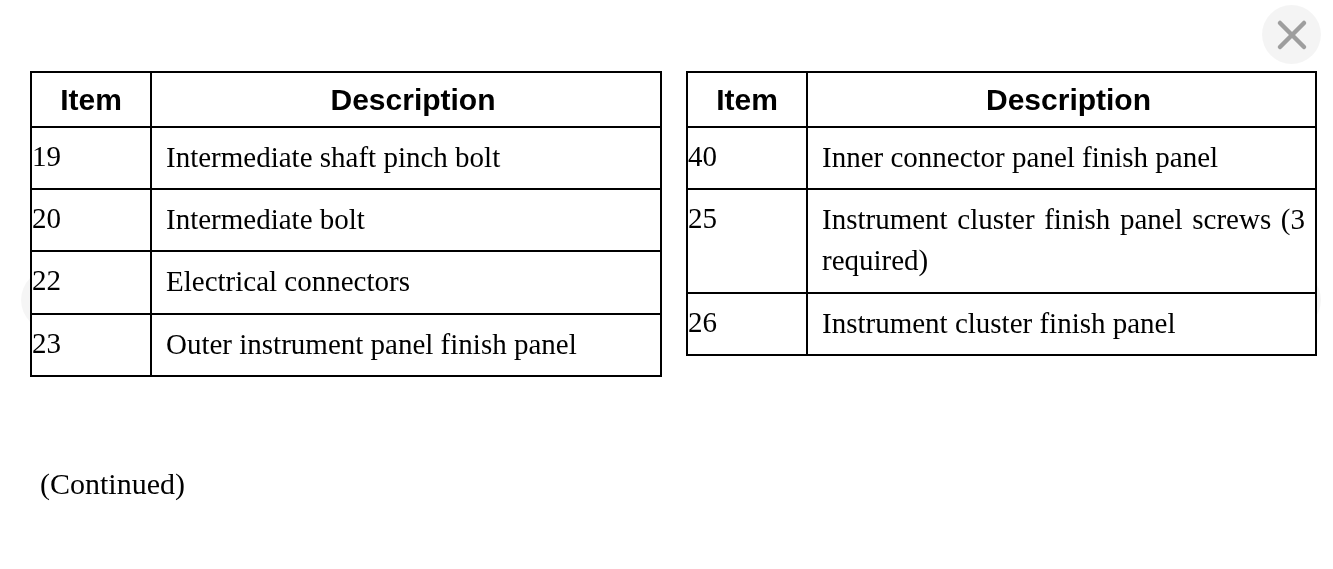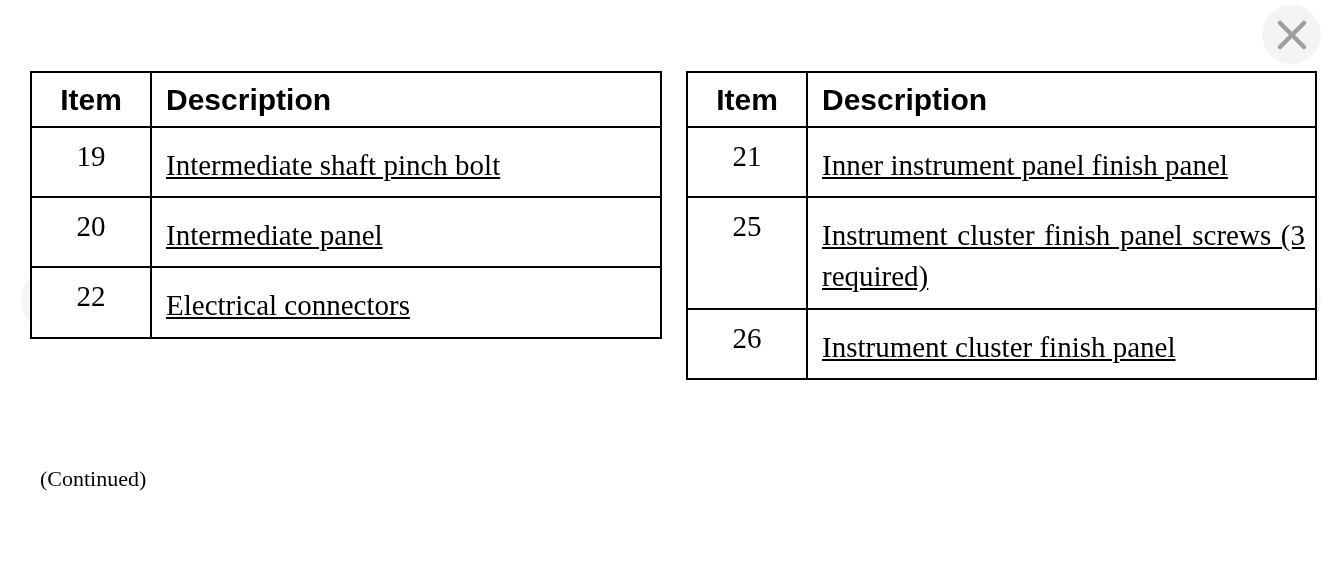--- a/index.html
+++ b/index.html
@@ -70,52 +70,51 @@
   th.hdr {
     font-family: "Liberation Sans", sans-serif;
     font-weight: bold;
     font-size: 30px;
     line-height: 1;
     color: #000000;
     height: 53px;
     vertical-align: middle;
   }
   th.hdr.hdr-item { text-align: center; }
-  th.hdr.hdr-desc { text-align: left; padding-left: 14px; }
+  th.hdr.hdr-desc { text-align: center; padding-left: 14px; }
 
   td.item-cell {
     font-family: "Liberation Serif", serif;
     font-size: 29px;
     line-height: 1.06;
     color: #000000;
-    text-align: center;
+    text-align: left;
     vertical-align: top;
     padding-top: 13px;
     padding-bottom: 13px;
   }
   td.desc-cell {
     font-family: "Liberation Serif", serif;
     font-size: 29px;
     line-height: 1.42;
     color: #000000;
     text-align: justify;
     text-align-last: left;
     vertical-align: top;
-    padding: 17px 10px 10px 14px;
+    padding: 9px 10px 10px 14px;
     hyphens: none;
-    text-decoration: underline;
   }
   td.desc-cell.two-line { text-align: justify; }
 
   .continued {
     position: absolute;
     left: 40px;
     top: 466px;
     font-family: "Liberation Serif", serif;
-    font-size: 22px;
+    font-size: 30px;
     line-height: 1.2;
     color: #000000;
     white-space: nowrap;
   }
 </style>
 </head>
 <body>
 
 <div class="close-btn">
   <span>
@@ -153,44 +152,48 @@
       <th class="hdr hdr-desc">Description</th>
     </tr>
   </thead>
   <tbody>
     <tr>
       <td class="item-cell">19</td>
       <td class="desc-cell">Intermediate shaft pinch bolt</td>
     </tr>
     <tr>
       <td class="item-cell">20</td>
-      <td class="desc-cell">Intermediate panel</td>
+      <td class="desc-cell">Intermediate bolt</td>
     </tr>
     <tr>
       <td class="item-cell">22</td>
       <td class="desc-cell">Electrical connectors</td>
+    </tr>
+    <tr>
+      <td class="item-cell">23</td>
+      <td class="desc-cell two-line">Outer instrument panel finish panel</td>
     </tr>
   </tbody>
 </table>
 
 <table class="doc-table right-table">
   <colgroup>
     <col class="col-item-right">
     <col>
   </colgroup>
   <thead>
     <tr>
       <th class="hdr hdr-item">Item</th>
       <th class="hdr hdr-desc">Description</th>
     </tr>
   </thead>
   <tbody>
     <tr>
-      <td class="item-cell">21</td>
-      <td class="desc-cell two-line">Inner instrument panel finish panel</td>
+      <td class="item-cell">40</td>
+      <td class="desc-cell two-line">Inner connector panel finish panel</td>
     </tr>
     <tr>
       <td class="item-cell">25</td>
       <td class="desc-cell two-line">Instrument cluster finish panel screws (3 required)</td>
     </tr>
     <tr>
       <td class="item-cell">26</td>
       <td class="desc-cell">Instrument cluster finish panel</td>
     </tr>
   </tbody>

